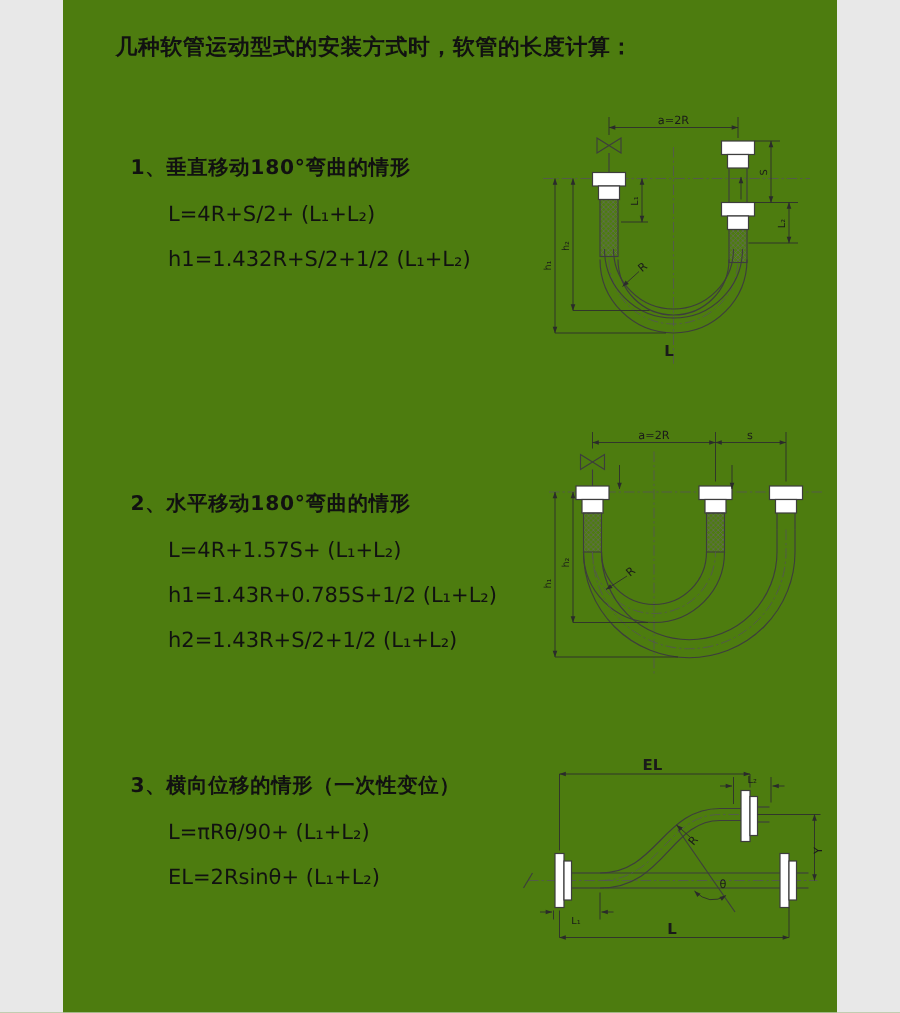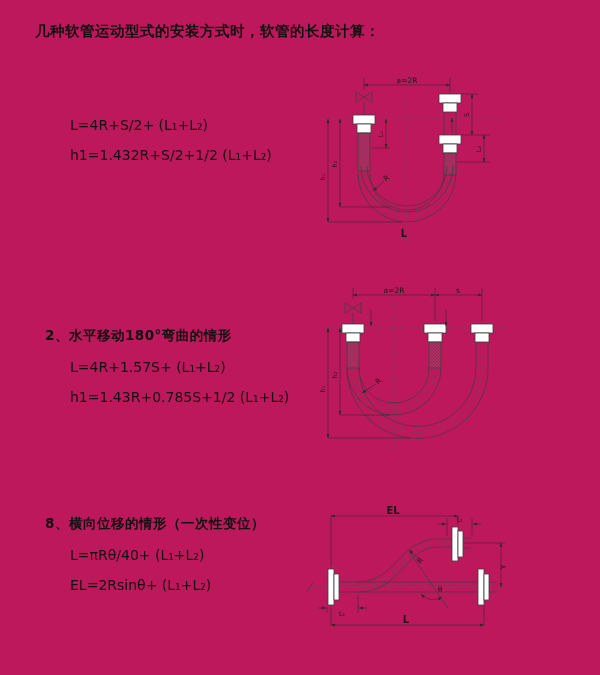--- a/index.html
+++ b/index.html
@@ -1,17 +1,17 @@
 <!DOCTYPE html>
 <html><head>
 <meta charset="utf-8">
 <style>
   html,body{margin:0;padding:0;background:#e8e8e8;}
   .page{
-    position:relative;width:600px;height:675px;background:#be185d;
+    position:relative;width:516px;height:675px;background:#4d7c0f;
     font-family:"DejaVu Sans","Liberation Sans",sans-serif;color:#111;
     overflow:hidden;margin:0 auto;
   }
   .doc-title{
     position:absolute;left:35px;top:22px;font-size:14.5px;font-weight:bold;
     letter-spacing:0.5px;white-space:nowrap;
   }
   .section{position:absolute;left:45px;}
   .sec-heading{font-size:13.5px;font-weight:bold;letter-spacing:0.5px;white-space:nowrap;}
   .formula{font-size:14px;margin-left:25px;margin-top:14px;line-height:16px;white-space:nowrap;}
@@ -27,33 +27,35 @@
   .lbl-sm{font-family:"DejaVu Sans","Liberation Sans",sans-serif;font-size:6.5px;fill:#1a1a1a;}
 </style>
 </head>
 <body>
 
 <div class="page">
 
   <div class="doc-title">几种软管运动型式的安装方式时，软管的长度计算：</div>
 
   <div class="section" style="top:103px;">
+    <div class="sec-heading">1、垂直移动180°弯曲的情形</div>
     <div class="formula">L=4R+S/2+ (L₁+L₂)</div>
     <div class="formula">h1=1.432R+S/2+1/2 (L₁+L₂)</div>
   </div>
 
   <div class="section" style="top:298px;margin-top:29px;">
     <div class="sec-heading">2、水平移动180°弯曲的情形</div>
     <div class="formula">L=4R+1.57S+ (L₁+L₂)</div>
     <div class="formula">h1=1.43R+0.785S+1/2 (L₁+L₂)</div>
+    <div class="formula">h2=1.43R+S/2+1/2 (L₁+L₂)</div>
   </div>
 
   <div class="section" style="top:515px;">
-    <div class="sec-heading">8、横向位移的情形（一次性变位）</div>
-    <div class="formula">L=πRθ/40+ (L₁+L₂)</div>
+    <div class="sec-heading">3、横向位移的情形（一次性变位）</div>
+    <div class="formula">L=πRθ/90+ (L₁+L₂)</div>
     <div class="formula">EL=2Rsinθ+ (L₁+L₂)</div>
   </div>
 
   <div class="diagram" style="left:306px;top:74px;">
     <svg width="218" height="180" viewBox="0 0 218 180">
       <defs>
         <marker id="ar" viewBox="0 0 10 10" refX="9.3" refY="5" markerWidth="8" markerHeight="8" orient="auto-start-reverse">
           <path d="M0.5,1.8 L9.5,5 L0.5,8.2 Z" fill="#2b2b2b"></path>
         </marker>
         <pattern id="xh" width="3.2" height="3.2" patternUnits="userSpaceOnUse">

